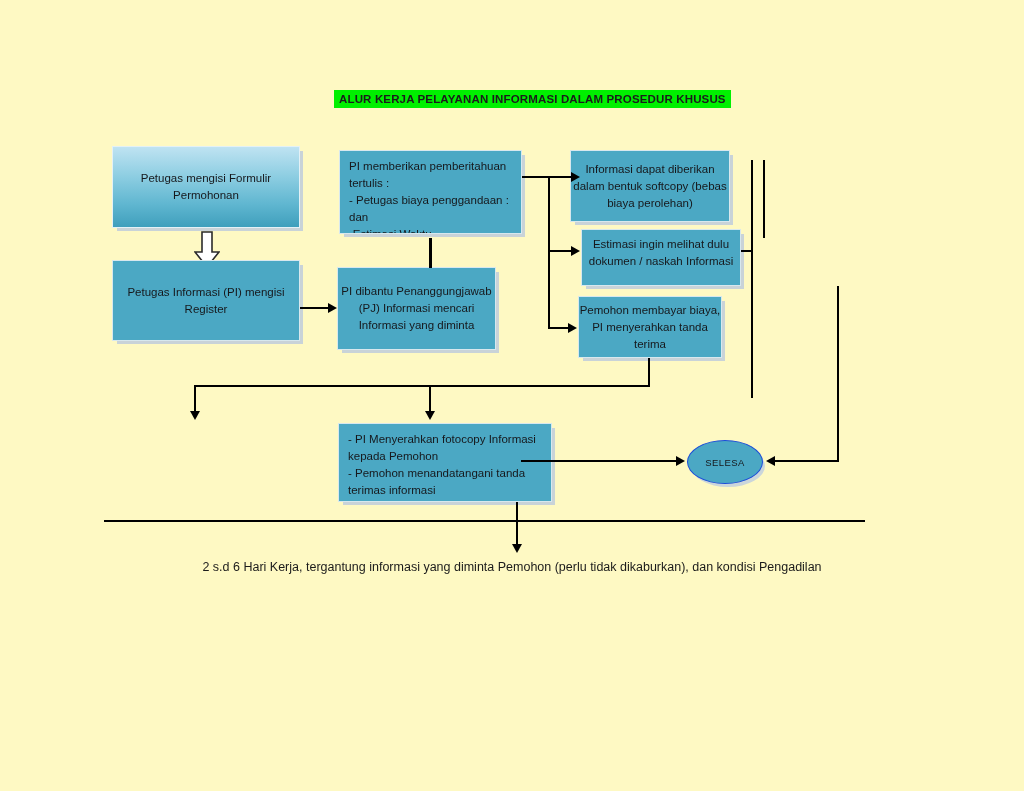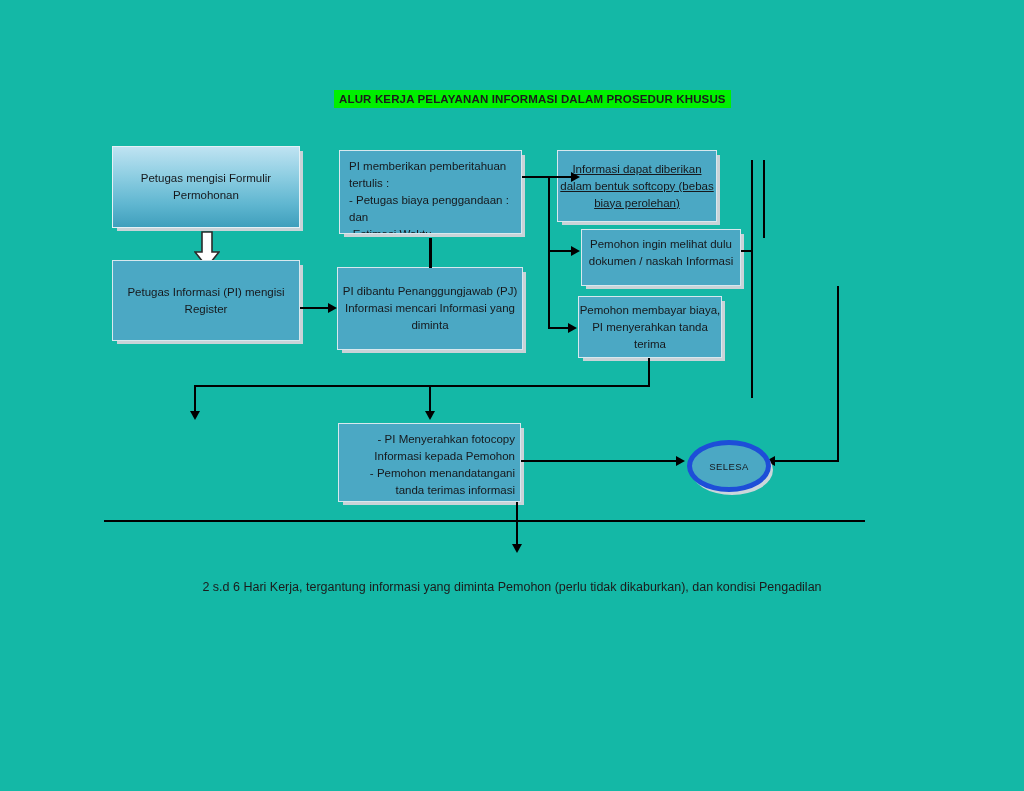--- a/index.html
+++ b/index.html
@@ -4,21 +4,21 @@
 <style>
   html, body {
     margin: 0;
     padding: 0;
     background: #ffffff;
   }
   #page {
     position: relative;
     width: 1024px;
     height: 791px;
-    background: #14b8a6;
+    background: #fef9c3;
     font-family: "Liberation Sans", sans-serif;
     overflow: hidden;
   }
 
   
   #title {
     position: absolute;
     left: 334px;
     top: 90px;
     background: #00f000;
@@ -94,21 +94,21 @@
 
   
   #selesa {
     position: absolute;
     left: 687px;
     top: 440px;
     width: 74px;
     height: 42px;
     border-radius: 50%;
     background: #4ba8c4;
-    border: 5px solid #1d4ed8;
+    border: 1px solid #1d4ed8;
     display: flex;
     align-items: center;
     justify-content: center;
     color: #16181c;
     font-size: 9.5px;
     letter-spacing: 0.4px;
     box-shadow: 3px 4px 0 -1px #cbd6db;
   }
 
   
@@ -120,21 +120,20 @@
     height: 2px;
     background: #000000;
   }
   .caption {
     position: absolute;
     width: 1024px;
     text-align: center;
     color: #1b1b1b;
     font-size: 12.5px;
     white-space: nowrap;
-    margin-top: 20px;
   }
   #caption1 { top: 560px; left: 0; }
   #caption2 { top: 592px; left: 0; }
 </style>
 </head>
 <body>
 
 <div id="page">
 
   <div id="title">ALUR KERJA PELAYANAN INFORMASI DALAM PROSEDUR KHUSUS</div>
@@ -146,62 +145,62 @@
   <div id="block-arrow">
     <svg width="26" height="38" viewBox="0 0 26 38">
       <polygon points="8,1 18,1 18,21 25,21 13,36 1,21 8,21" fill="#ffffff" stroke="#2b2b2b" stroke-width="1.6"></polygon>
     </svg>
   </div>
 
   <div class="box center" style="left:112px; top:260px; width:188px; height:81px;">
     <div class="txt">Petugas Informasi (PI) mengisi Register</div>
   </div>
 
-  <div class="box center" style="left:337px; top:267px; width:186px; height:83px;">
+  <div class="box center" style="left:337px; top:267px; width:159px; height:83px;">
     <div class="txt">PI dibantu Penanggungjawab (PJ) Informasi mencari Informasi yang diminta</div>
   </div>
 
   <div class="hline" style="left:300px; top:307px; width:28px;"></div>
   <div class="arrow-r" style="left:328px; top:303px;"></div>
 
   <div class="box left clip" style="left:339px; top:150px; width:183px; height:84px;">
     <div class="txt">PI memberikan pemberitahuan tertulis :</div>
     <div class="txt">- Petugas biaya penggandaan : dan</div>
     <div class="txt">-Estimasi Waktu</div>
   </div>
 
   <div class="vline" style="left:429px; top:238px; width:3px; height:30px;"></div>
 
-  <div class="box center" style="left:557px; top:150px; width:160px; height:72px;text-decoration:underline;">
+  <div class="box center" style="left:570px; top:150px; width:160px; height:72px;">
     <div class="txt">Informasi dapat diberikan dalam bentuk softcopy (bebas biaya perolehan)</div>
   </div>
 
   <div class="box center clip" style="left:581px; top:229px; width:160px; height:57px; padding-top:6px;">
-    <div class="txt">Pemohon ingin melihat dulu dokumen / naskah Informasi</div>
+    <div class="txt">Estimasi ingin melihat dulu dokumen / naskah Informasi</div>
   </div>
 
   <div class="box center" style="left:578px; top:296px; width:144px; height:62px;">
     <div class="txt">Pemohon membayar biaya, PI menyerahkan tanda terima</div>
   </div>
 
   <div class="hline" style="left:522px; top:176px; width:28px;"></div>
   <div class="vline" style="left:548px; top:176px; height:152px;"></div>
 
   <div class="hline" style="left:548px; top:176px; width:25px;"></div>
   <div class="arrow-r" style="left:571px; top:172px;"></div>
 
   <div class="hline" style="left:548px; top:250px; width:25px;"></div>
   <div class="arrow-r" style="left:571px; top:246px;"></div>
 
   <div class="hline" style="left:548px; top:327px; width:22px;"></div>
   <div class="arrow-r" style="left:568px; top:323px;"></div>
 
 
 
-  <div class="box left clip" style="left:338px; top:423px; width:183px; height:79px;text-align:right;">
+  <div class="box left clip" style="left:338px; top:423px; width:214px; height:79px;">
     <div class="txt">- PI Menyerahkan fotocopy Informasi kepada Pemohon</div>
     <div class="txt">- Pemohon menandatangani tanda terimas informasi</div>
   </div>
 
   <div class="vline" style="left:648px; top:358px; height:28px;"></div>
   <div class="hline" style="left:194px; top:385px; width:456px;"></div>
 
   <div class="vline" style="left:194px; top:385px; height:28px;"></div>
   <div class="arrow-d" style="left:190px; top:411px;"></div>
 

